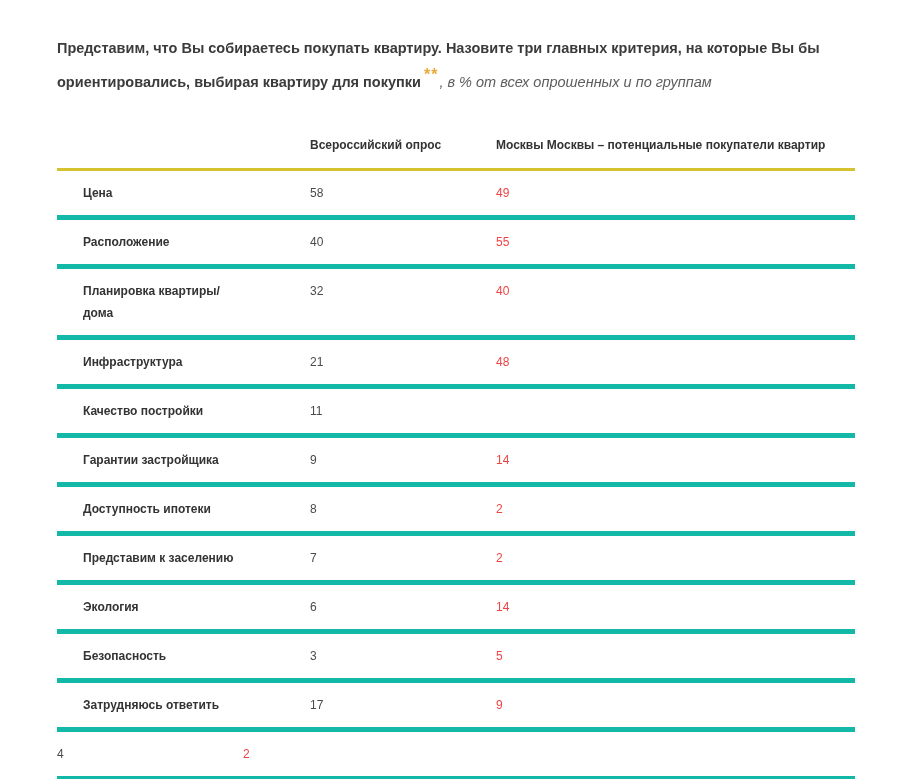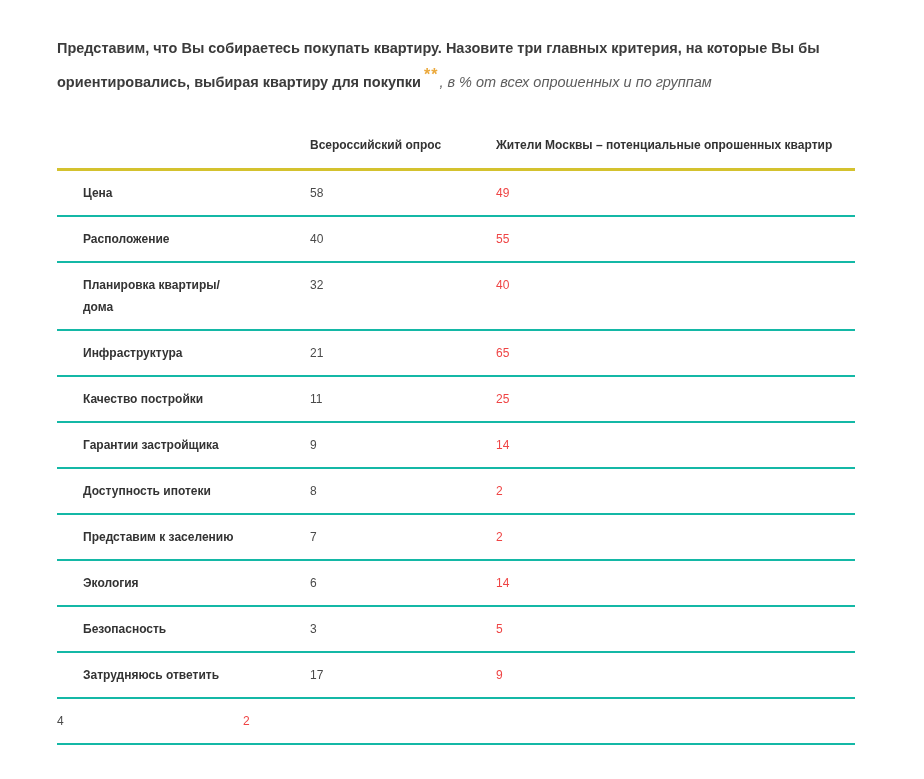--- a/index.html
+++ b/index.html
@@ -43,21 +43,21 @@
   }
   .survey-table {
     width: 798px;
     font-size: 12px;
     line-height: 22px;
   }
   .t-row {
     display: flex;
     align-items: flex-start;
     padding: 11px 0;
-    border-bottom: 2px solid #14b8a6;
+    border-bottom: 5px solid #14b8a6;
   }
   .t-head {
     border-bottom: 3px solid #d4c22e;
     padding: 0 0 12px 0;
   }
   .c-label {
     width: 253px;
     padding-left: 26px;
     font-weight: 700;
     color: #333333;
@@ -83,21 +83,21 @@
 
 <div class="page">
 
   <p class="question-title"><span class="q-bold">Представим, что Вы собираетесь покупать квартиру. Назовите три главных критерия, на которые Вы бы ориентировались, выбирая квартиру для покупки</span><span class="q-stars">**</span><span class="q-note">, в % от всех опрошенных и по группам</span></p>
 
   <div class="survey-table">
 
     <div class="t-row t-head">
       <div class="c-label"></div>
       <div class="c-v1 th">Всероссийский опрос</div>
-      <div class="c-v2 th">Жители Москвы – потенциальные опрошенных квартир</div>
+      <div class="c-v2 th">Москвы Москвы – потенциальные покупатели квартир</div>
     </div>
 
     <div class="t-row">
       <div class="c-label">Цена</div>
       <div class="c-v1">58</div>
       <div class="c-v2">49</div>
     </div>
 
     <div class="t-row">
       <div class="c-label">Расположение</div>
@@ -108,27 +108,26 @@
     <div class="t-row">
       <div class="c-label">Планировка квартиры/
 дома</div>
       <div class="c-v1">32</div>
       <div class="c-v2">40</div>
     </div>
 
     <div class="t-row">
       <div class="c-label">Инфраструктура</div>
       <div class="c-v1">21</div>
-      <div class="c-v2">65</div>
+      <div class="c-v2">48</div>
     </div>
 
     <div class="t-row">
       <div class="c-label">Качество постройки</div>
       <div class="c-v1">11</div>
-      <div class="c-v2">25</div>
     </div>
 
     <div class="t-row">
       <div class="c-label">Гарантии застройщика</div>
       <div class="c-v1">9</div>
       <div class="c-v2">14</div>
     </div>
 
     <div class="t-row">
       <div class="c-label">Доступность ипотеки</div>

